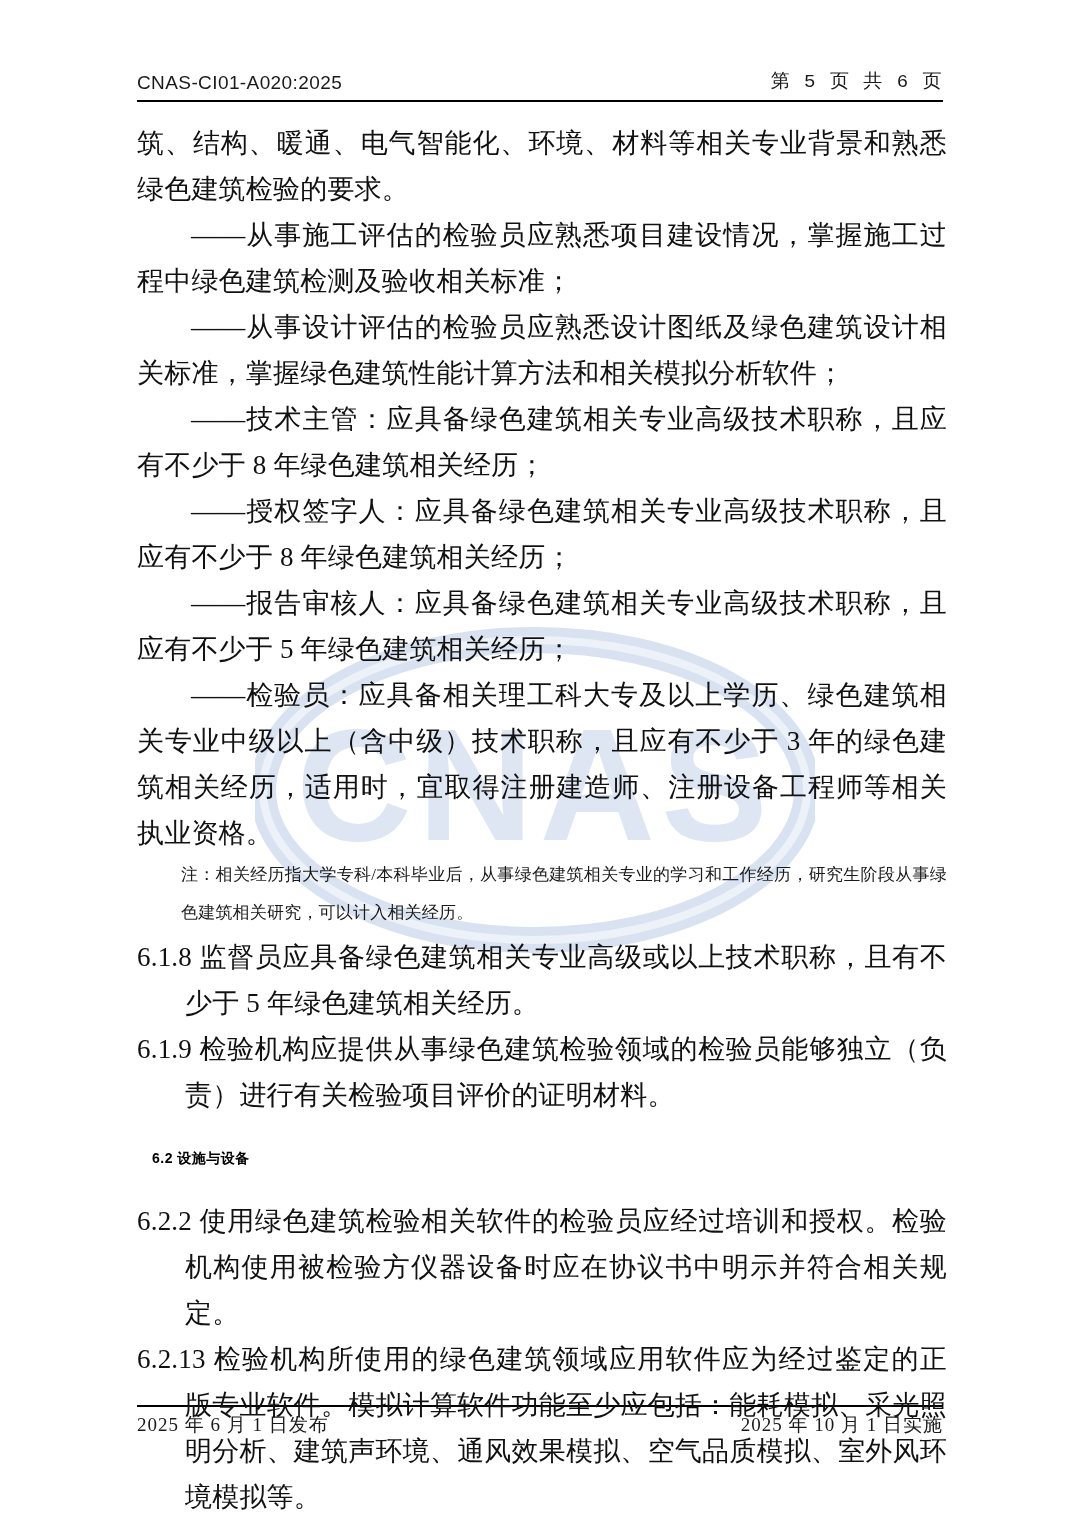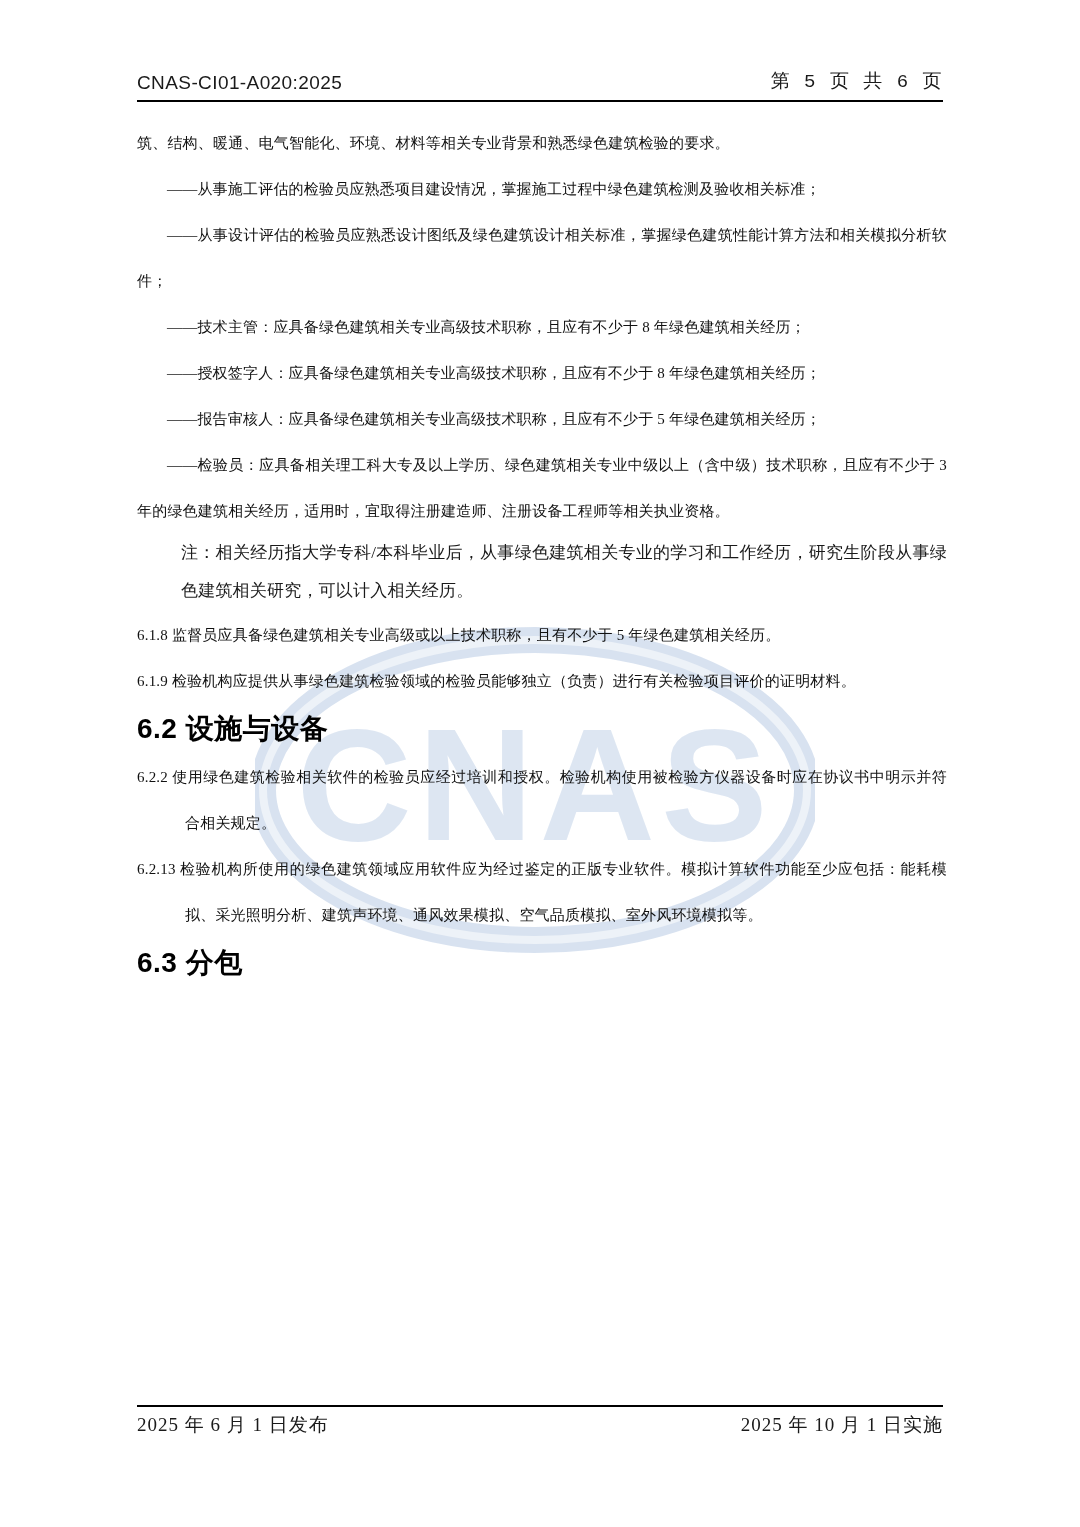--- a/index.html
+++ b/index.html
@@ -78,41 +78,41 @@
   
   .content {
     position: absolute;
     left: 137px;
     top: 120px;
     width: 810px;
     z-index: 2;
   }
   p {
     margin: 0;
-    font-size: 15px;
+    font-size: 27px;
     line-height: 46px;
     color: #111111;
     text-align: justify;
     letter-spacing: 0.2px;
   }
   p.indent { text-indent: 2em; }
   p.hang2 {
     padding-left: 48px;
     text-indent: -48px;
   }
   .note {
     font-size: 17px;
     line-height: 38px;
     padding-left: 44px;
     text-indent: -0em;
     color: #1a1a1a;
   }
   h3 {
-    margin: 0;
-    font-size: 28px;
+    margin: 15px;
+    font-size: 14px;
     line-height: 50px;
     font-weight: bold;
     font-family: "Liberation Sans", sans-serif;
     color: #000000;
     letter-spacing: 0.5px;
   }
   .sp-small { height: 2px; }
 </style>
 </head>
 <body>

